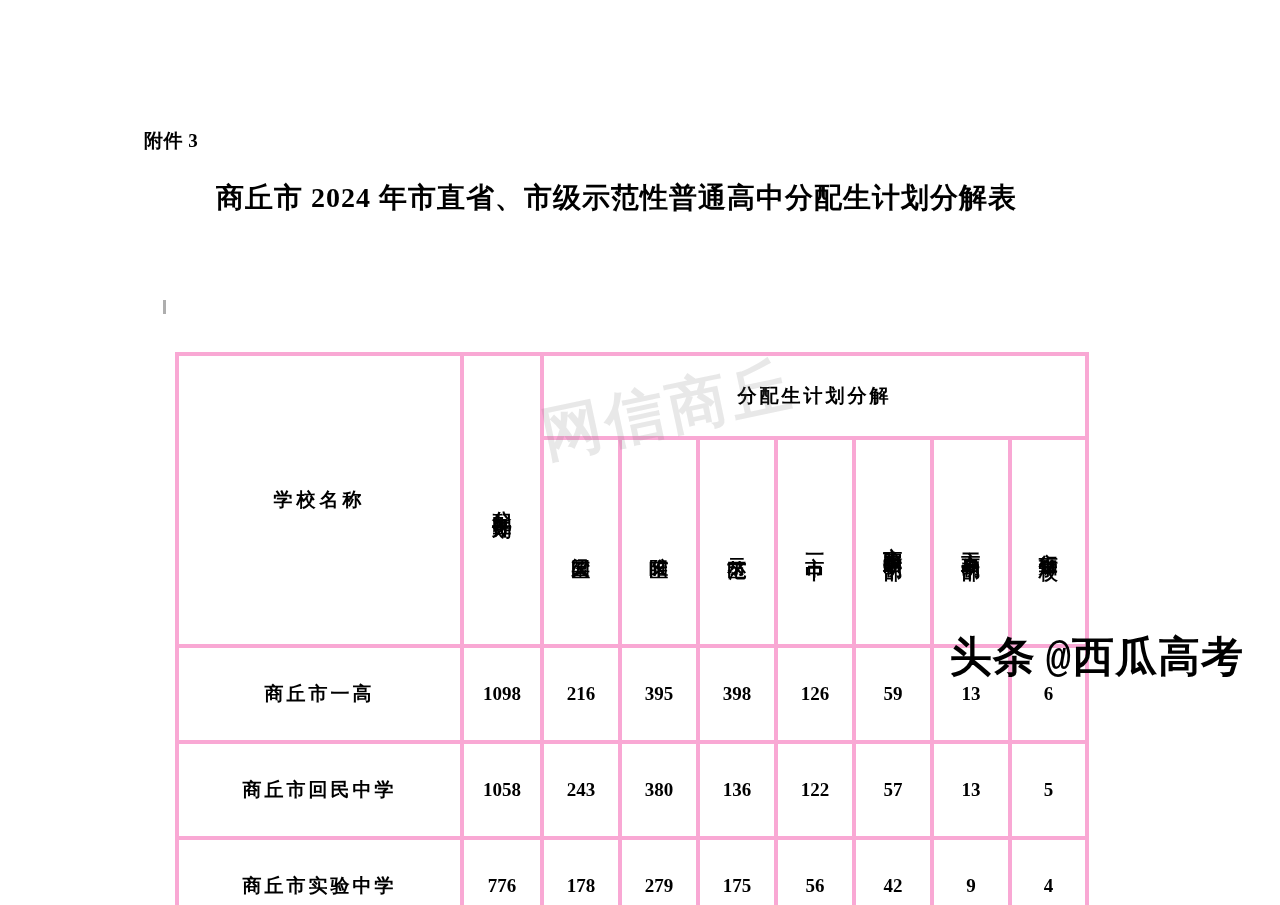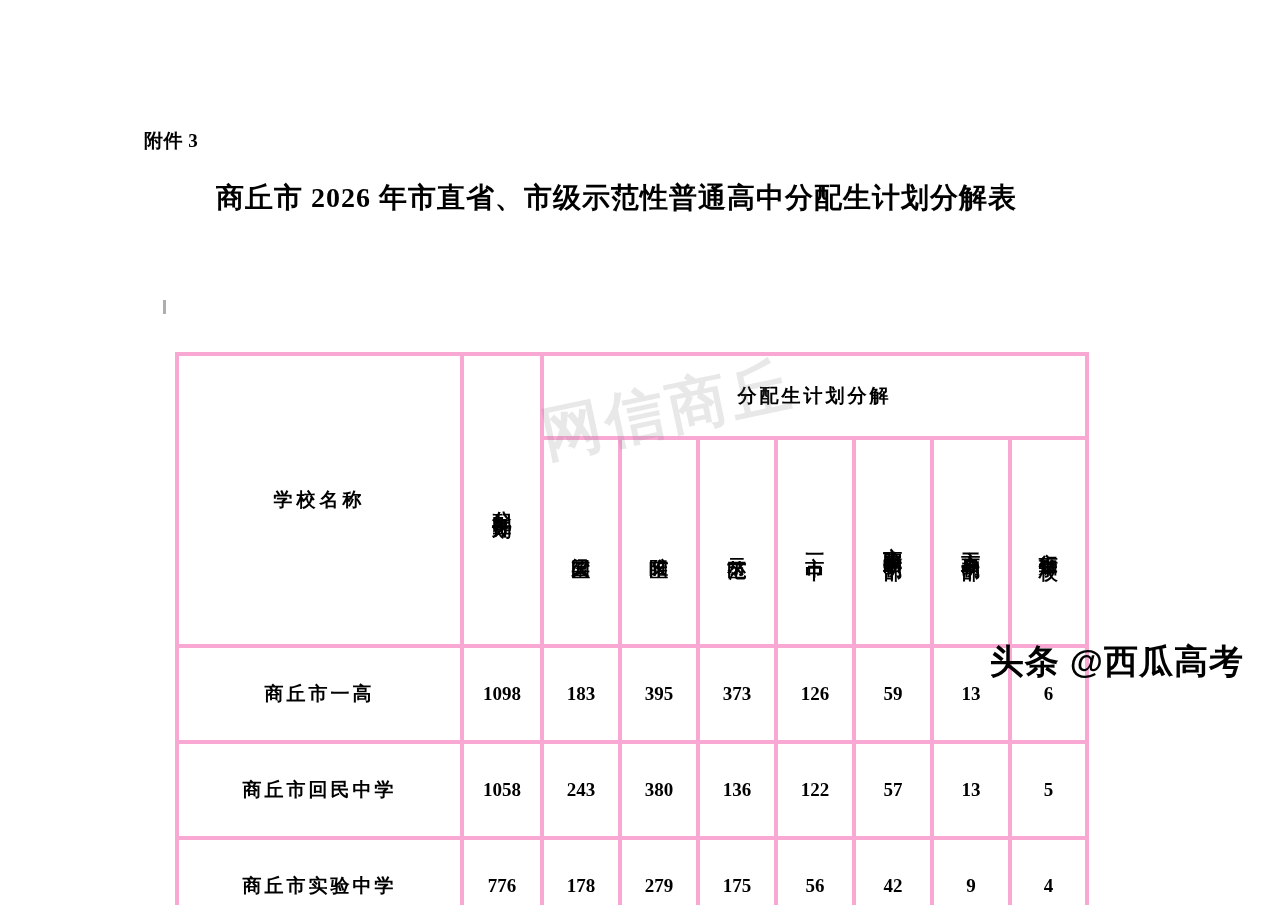--- a/index.html
+++ b/index.html
@@ -120,24 +120,24 @@
     transform: rotate(-12deg);
     pointer-events: none;
     white-space: nowrap;
     font-family: "Liberation Sans", sans-serif;
   }
 
   .footer-brand {
     position: absolute;
     right: 36px;
     bottom: 26px;
-    font-size: 34px;
+    font-size: 42px;
     font-weight: bold;
     letter-spacing: 1px;
-    font-family: Liberation Sans, sans-serif;
+    font-family: Liberation Mono, monospace;
     white-space: nowrap;
   }
   .footer-brand .head {
     margin-right: 10px;
   }
 
   .stray-mark {
     position: absolute;
     left: 163px;
     top: 300px;
@@ -147,21 +147,21 @@
     opacity: 0.55;
   }
 </style>
 </head>
 <body>
 
 <div class="page">
 
   <div class="attachment-label">附件 3</div>
 
-  <div class="doc-title">商丘市 2026 年市直省、市级示范性普通高中分配生计划分解表</div>
+  <div class="doc-title">商丘市 2024 年市直省、市级示范性普通高中分配生计划分解表</div>
 
   <div class="stray-mark"></div>
 
   <div class="table-wrap">
     <table class="plan">
       <colgroup>
         <col style="width:285px">
         <col style="width:80px">
         <col style="width:78px">
         <col style="width:78px">
@@ -200,23 +200,23 @@
           </td>
           <td class="vtext">
             <span class="v two-col">市行知学校</span>
           </td>
         </tr>
       </thead>
       <tbody>
         <tr>
           <td class="row-cell school-name">商丘市一高</td>
           <td class="row-cell num">1098</td>
-          <td class="row-cell num">183</td>
+          <td class="row-cell num">216</td>
           <td class="row-cell num">395</td>
-          <td class="row-cell num">373</td>
+          <td class="row-cell num">398</td>
           <td class="row-cell num">126</td>
           <td class="row-cell num">59</td>
           <td class="row-cell num">13</td>
           <td class="row-cell num">6</td>
         </tr>
         <tr>
           <td class="row-cell school-name">商丘市回民中学</td>
           <td class="row-cell num">1058</td>
           <td class="row-cell num">243</td>
           <td class="row-cell num">380</td>

